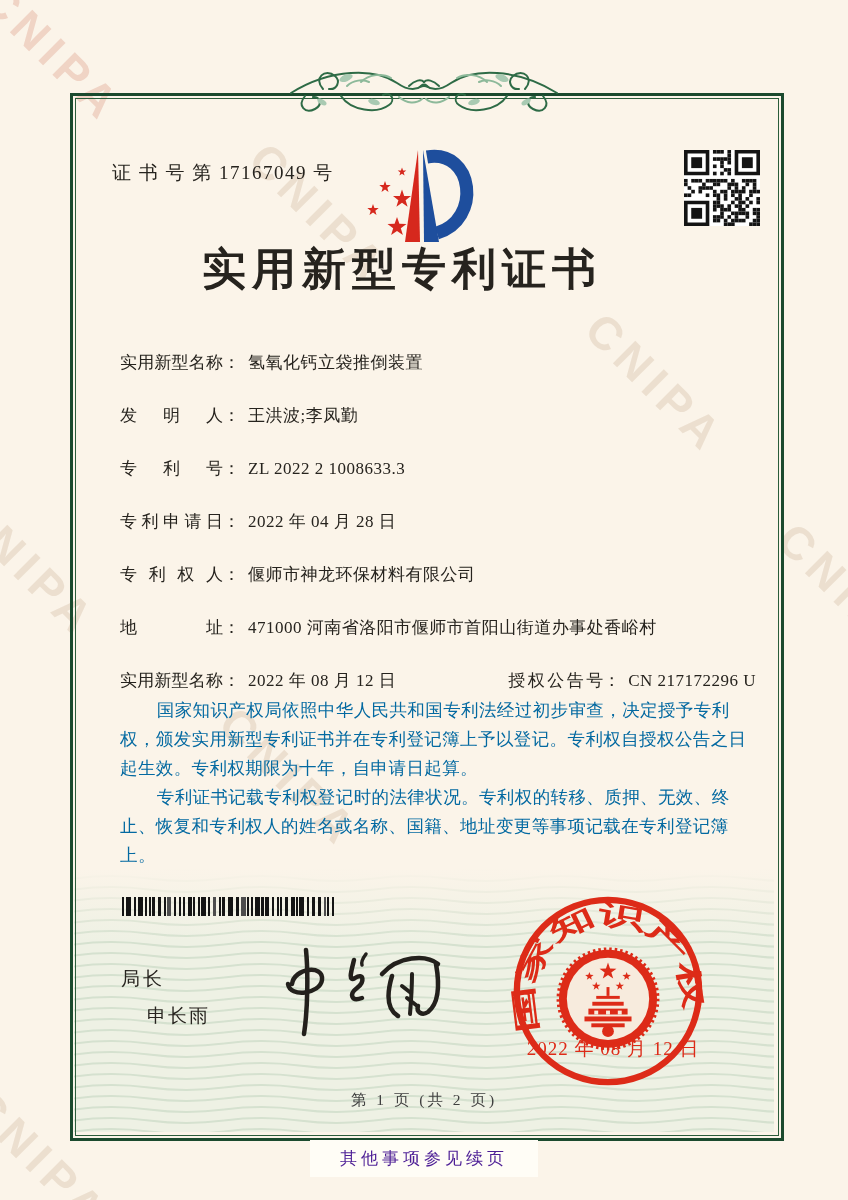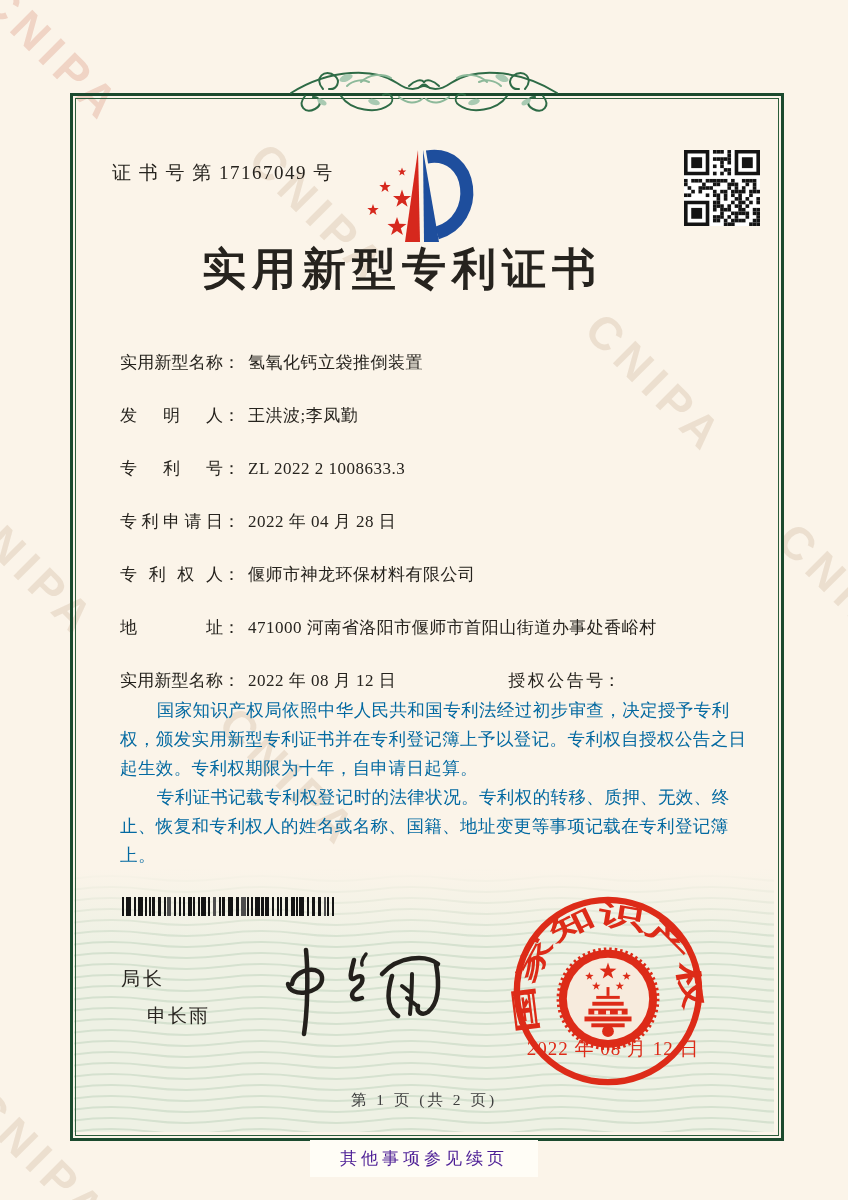--- a/index.html
+++ b/index.html
@@ -300,20 +300,21 @@
         <span class="fcolon">：</span>
       <span class="fvalue">471000 河南省洛阳市偃师市首阳山街道办事处香峪村</span>
     </div>
     <div class="frow">
       <span class="flabel">实用新型名称</span>
         <span class="fcolon">：</span>
       <span class="fvalue">2022 年 08 月 12 日</span>
       <span class="fgroup2">
         <span class="flabel" style="width:95px;">授权公告号</span>
           <span class="fcolon">：</span>
+        <span class="fvalue">CN 217172296 U</span>
       </span>
     </div>
   </div>
 
   <div class="paras">
     <p>国家知识产权局依照中华人民共和国专利法经过初步审查，决定授予专利权，颁发实用新型专利证书并在专利登记簿上予以登记。专利权自授权公告之日起生效。专利权期限为十年，自申请日起算。</p>
     <p>专利证书记载专利权登记时的法律状况。专利权的转移、质押、无效、终止、恢复和专利权人的姓名或名称、国籍、地址变更等事项记载在专利登记簿上。</p>
   </div>
 
   <svg class="barcode" viewBox="0 0 216 19" preserveAspectRatio="none">

